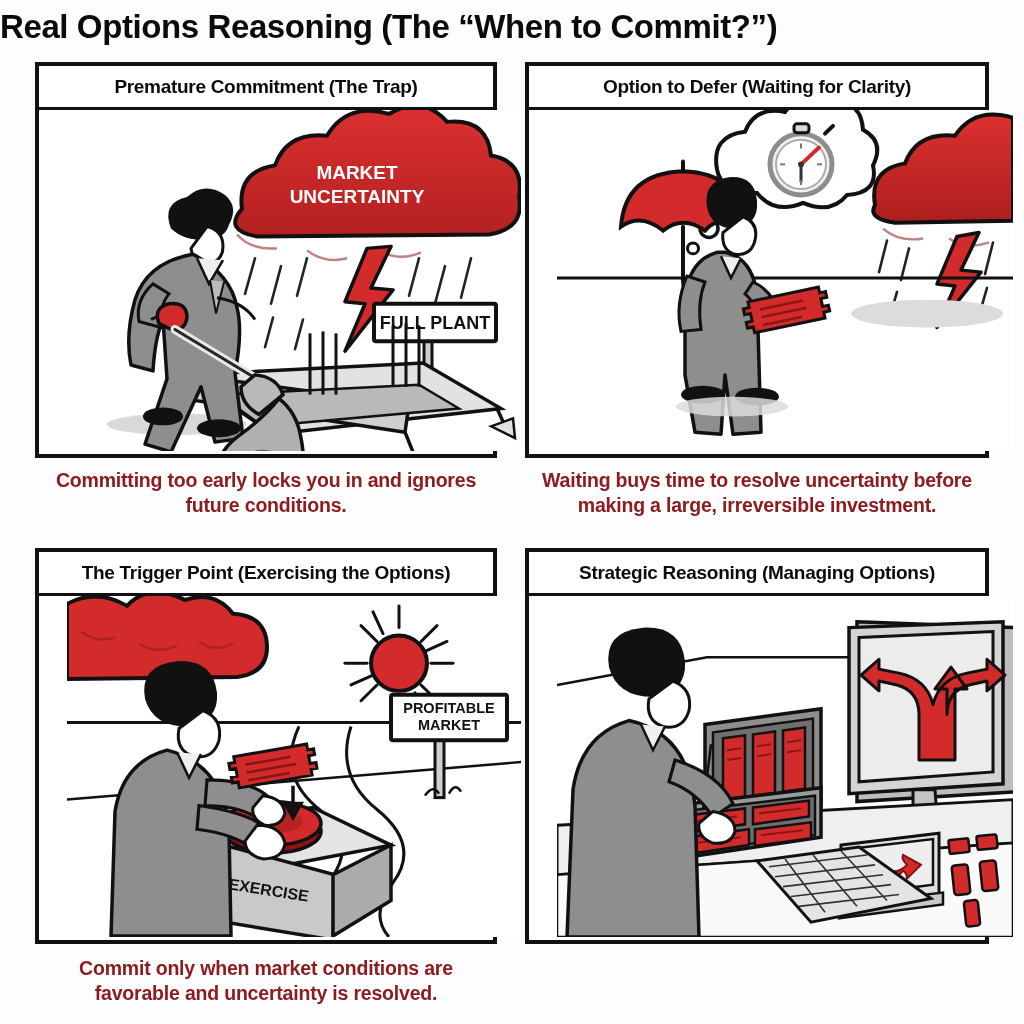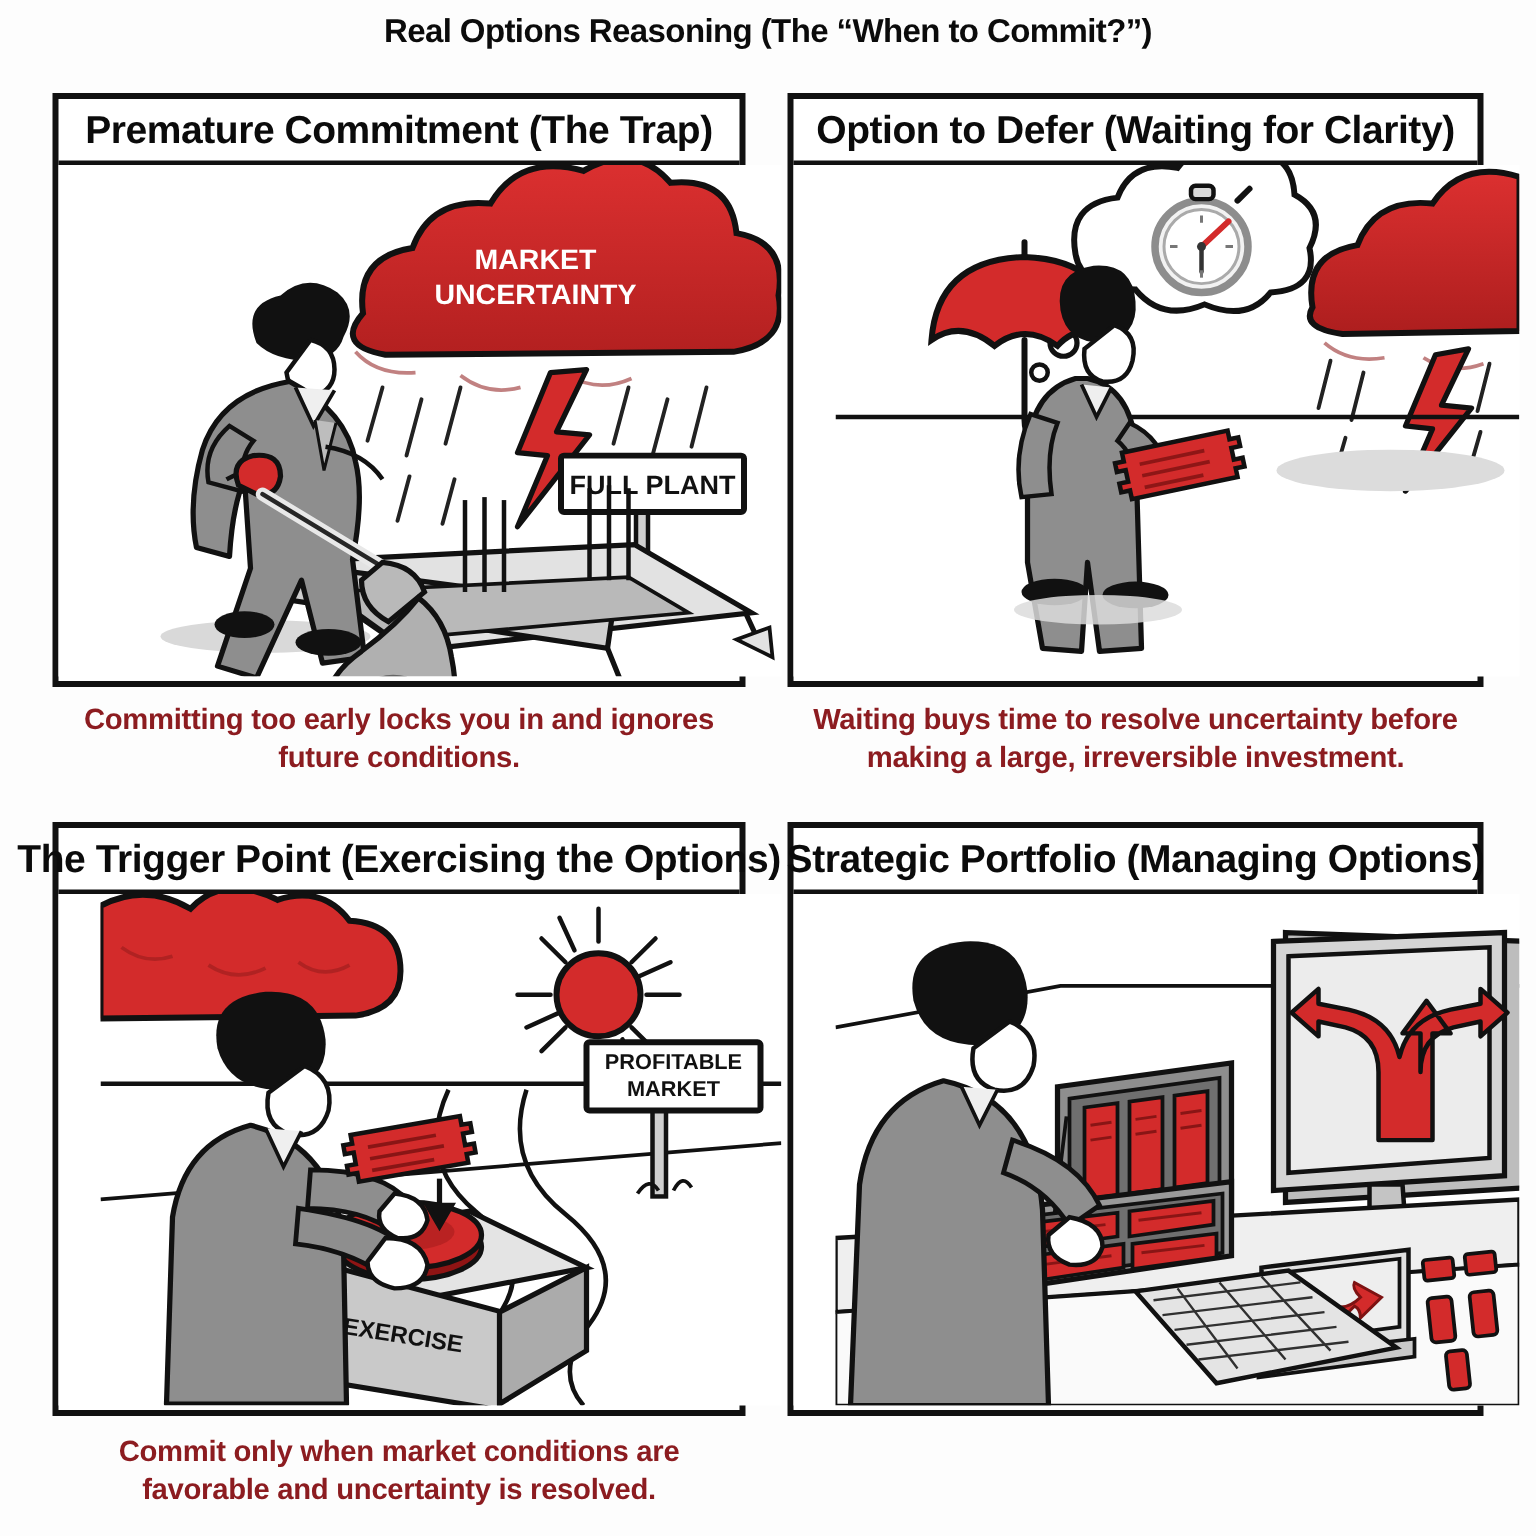--- a/index.html
+++ b/index.html
@@ -10,41 +10,40 @@
     overflow: hidden;
   }
   #sheet {
     position: relative;
     width: 1024px; height: 1024px;
     background: #fdfdfd;
   }
   .page-title {
     position: absolute;
     top: 8px; left: 0; width: 1024px;
-    text-align: center;
-    font-size: 22px;
+    font-size: 33px;
     font-weight: bold;
     letter-spacing: -0.4px;
     color: #0b0b0b;
     font-family: "Liberation Sans", sans-serif;
   }
 
   .panel {
     position: absolute;
     border: 4px solid #111111;
     background: #ffffff;
     box-sizing: border-box;
   }
   .panel-header {
     height: 44px;
     border-bottom: 3px solid #111111;
     display: flex;
     align-items: center;
     justify-content: center;
-    font-size: 26px;
+    font-size: 19px;
     font-weight: bold;
     color: #0b0b0b;
     letter-spacing: -0.3px;
     white-space: nowrap;
     box-sizing: border-box;
   }
   .panel-art {
     position: relative;
     width: 100%;
     height: calc(100% - 47px);
@@ -331,21 +330,21 @@
         <g stroke="#111" stroke-width="3.5" fill="#111">
           <line x1="226" y1="192" x2="226" y2="214"></line>
           <path d="M218 210 l8 14 l8 -14 z"></path>
         </g>
       </svg>
     </div>
   </div>
   <div class="caption" id="cap3">Commit only when market conditions are favorable and uncertainty is resolved.</div>
 
   <div class="panel" id="panel4">
-    <div class="panel-header">Strategic Portfolio (Managing Options)</div>
+    <div class="panel-header">Strategic Reasoning (Managing Options)</div>
     <div class="panel-art">
       <svg viewBox="0 0 456 345" preserveAspectRatio="none">
 
         <path d="M0 90 L150 62 L456 62" fill="none" stroke="#111" stroke-width="2.5"></path>
 
         <g>
           <path d="M300 26 l162 6 l0 166 l-162 10 z" fill="#bdbdbd" stroke="#111" stroke-width="3.5"></path>
           <path d="M292 32 l154 -6 l0 164 l-154 10 z" fill="#d4d4d4" stroke="#111" stroke-width="3.5"></path>
           <path d="M302 42 l134 -6 l0 142 l-134 10 z" fill="#ececec" stroke="#111" stroke-width="3"></path>
           <path d="M356 196 l22 0 l2 28 l-24 0 z" fill="#c4c4c4" stroke="#111" stroke-width="3"></path>

